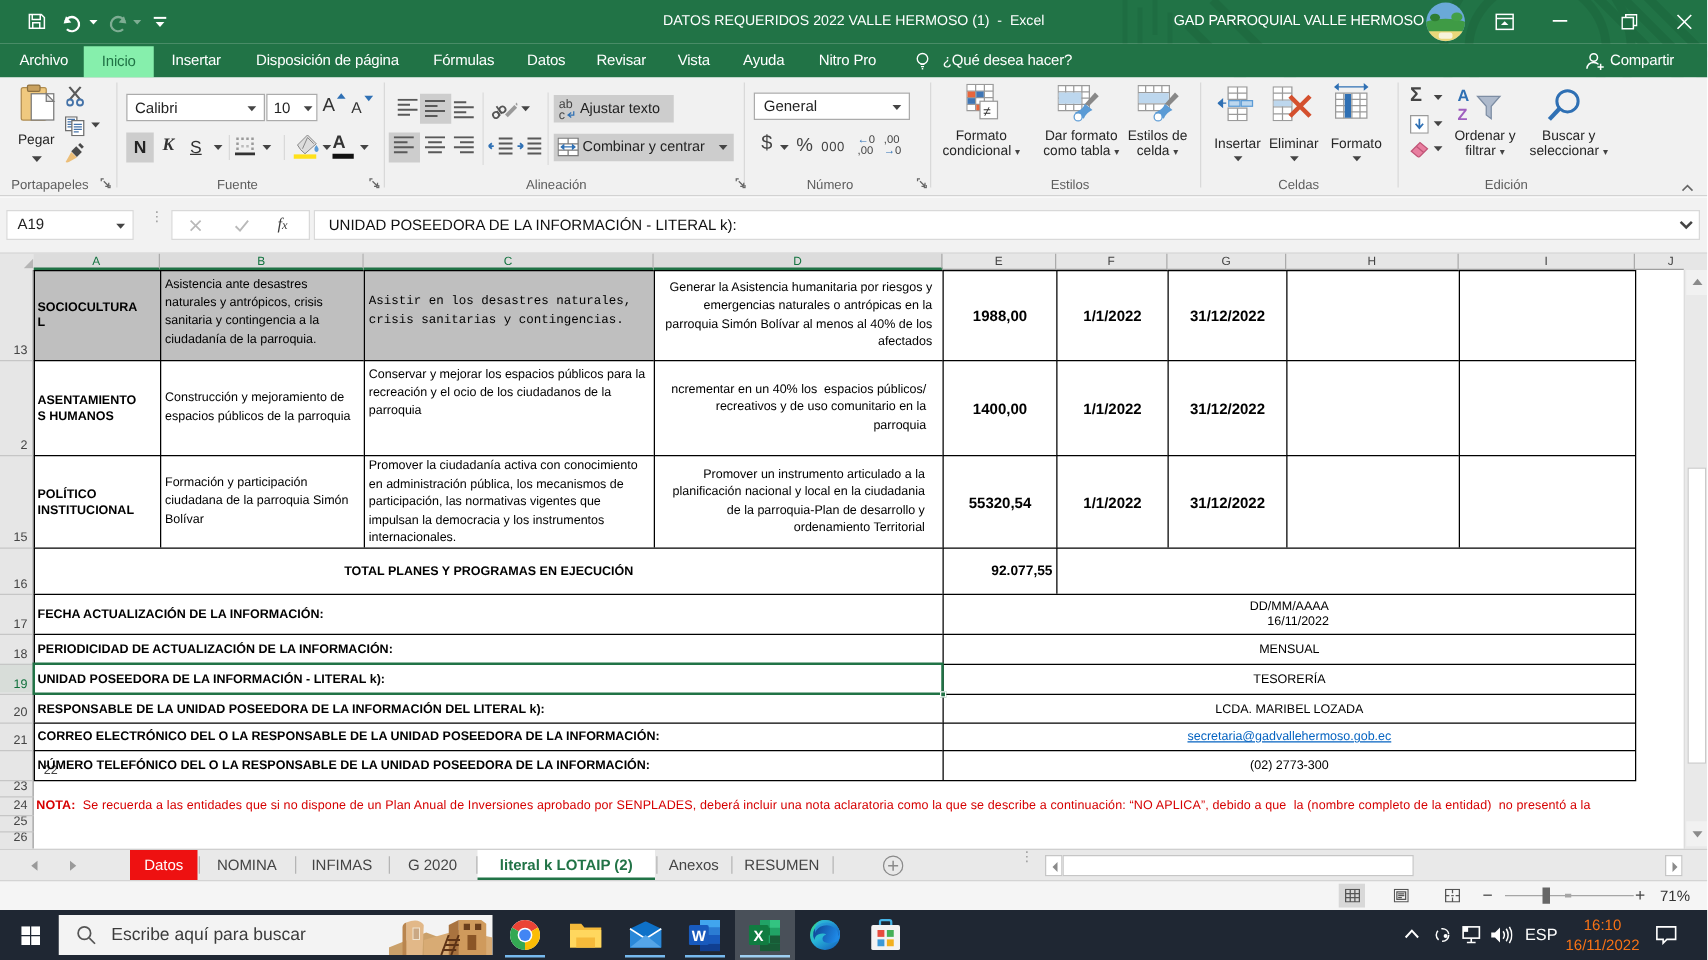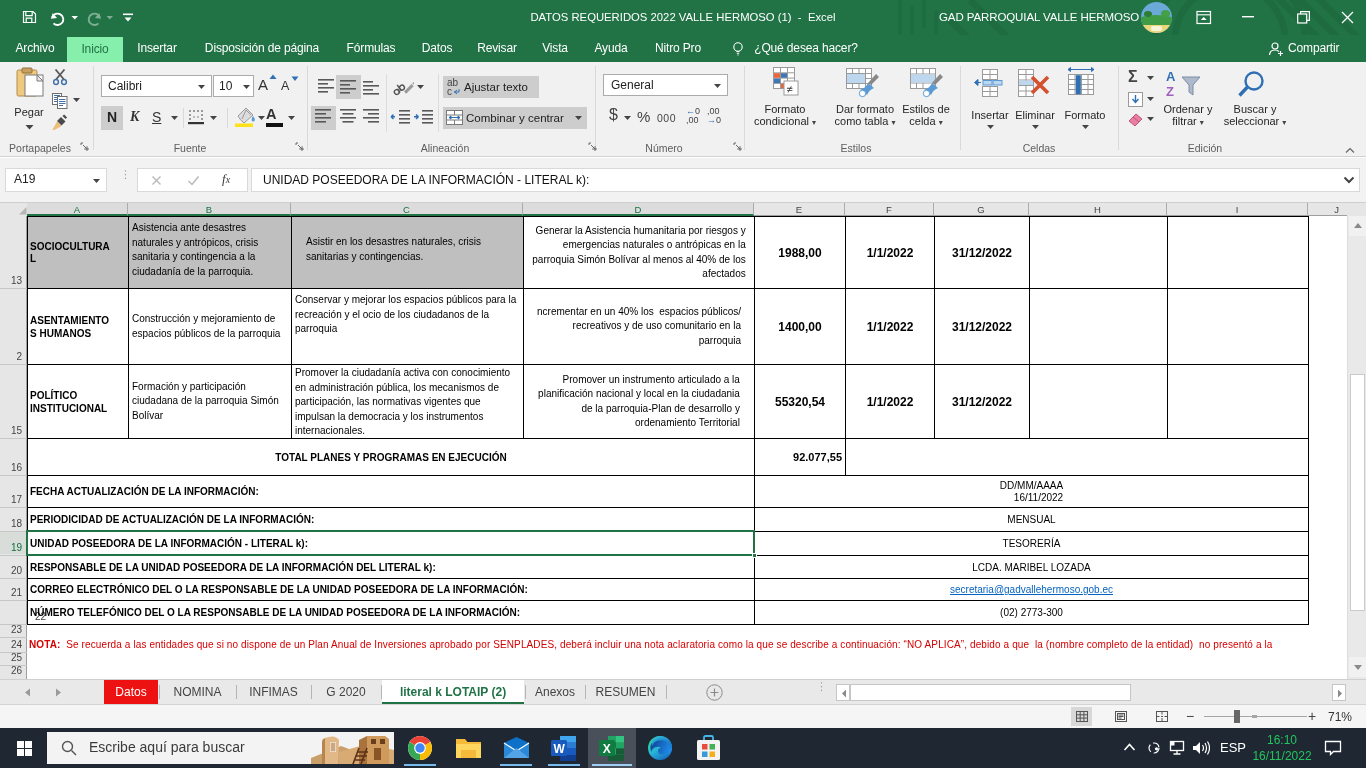--- a/index.html
+++ b/index.html
@@ -550,21 +550,21 @@
       <div class="abs" style="left:0;top:362px;width:27px;height:1px;background:#c6c6c6;"></div>
       <div class="abs" style="left:0;top:384px;width:27px;height:1px;background:#c6c6c6;"></div>
       <div class="abs" style="left:0;top:408px;width:27px;height:1px;background:#c6c6c6;"></div>
       <div class="abs" style="left:0;top:421px;width:27px;height:1px;background:#c6c6c6;"></div>
       <div class="abs" style="left:0;top:436px;width:27px;height:1px;background:#c6c6c6;"></div>
       <div class="abs" style="left:0;top:449px;width:27px;height:1px;background:#c6c6c6;"></div>
     </div>
 
     <div class="cell lbl" style="left:27px;top:0px;width:101px;height:72px;background:#bfbfbf;line-height:12px;">SOCIOCULTURA<br>L</div>
     <div class="cell" style="left:128px;top:0px;width:163px;height:72px;background:#bfbfbf;padding:4px 2px 0 3px;line-height:14.5px;">Asistencia ante desastres naturales y antrópicos, crisis sanitaria y contingencia a la ciudadanía de la parroquia.</div>
-    <div class="cell" style="left:291px;top:0px;width:232px;height:72px;background:#bfbfbf;padding:18px 2px 0 14px;line-height:14.5px;">Asistir en los desastres naturales, crisis sanitarias y contingencias.</div>
+    <div class="cell" style="left:291px;top:0px;width:232px;height:72px;background:#bfbfbf;padding:18px 2px 0 3px;line-height:14.5px;font-family:Liberation Mono, monospace;">Asistir en los desastres naturales, crisis sanitarias y contingencias.</div>
     <div class="cell ctr" style="left:523px;top:0px;width:231px;height:72px;line-height:14.5px;">Generar la Asistencia humanitaria por riesgos y<br>emergencias naturales o antrópicas en la<br>parroquia Simón Bolívar al menos al 40% de los<br>afectados</div>
     <div class="cell ctr" style="left:754px;top:0px;width:91px;height:72px;font-weight:bold;font-size:12px;">1988,00</div>
     <div class="cell ctr" style="left:845px;top:0px;width:89px;height:72px;font-weight:bold;font-size:12px;">1/1/2022</div>
     <div class="cell ctr" style="left:934px;top:0px;width:95px;height:72px;font-weight:bold;font-size:12px;">31/12/2022</div>
     <div class="cell" style="left:1029px;top:0px;width:138px;height:72px;"></div>
     <div class="cell" style="left:1167px;top:0px;width:141px;height:72px;"></div>
 
     <div class="cell lbl" style="left:27px;top:72px;width:101px;height:76px;line-height:13px;">ASENTAMIENTO<br>S HUMANOS</div>
     <div class="cell" style="left:128px;top:72px;width:163px;height:76px;display:flex;align-items:center;padding-left:3px;line-height:14.5px;">Construcción y mejoramiento de espacios públicos de la parroquia</div>
     <div class="cell" style="left:291px;top:72px;width:232px;height:76px;padding:4px 2px 0 3px;line-height:14.5px;">Conservar y mejorar los espacios públicos para la recreación y el ocio de los ciudadanos de la parroquia</div>
@@ -819,18 +819,18 @@
     <svg class="abs" style="left:1168px;top:12px" width="18" height="16" viewBox="0 0 18 16">
       <rect x="2.5" y="1.5" width="13" height="9" fill="none" stroke="#fff" stroke-width="1.3"></rect>
       <path d="M9 10.5 v3 M5.5 14 h7" stroke="#fff" stroke-width="1.3"></path>
       <rect x="2.5" y="1.5" width="4" height="4" fill="#fff"></rect>
     </svg>
     <svg class="abs" style="left:1192px;top:12px" width="18" height="16" viewBox="0 0 18 16">
       <path d="M1 6 h3 l4-4 v12 l-4-4 H1z" fill="#fff"></path>
       <path d="M10.5 5 q2 3 0 6 M13 3 q3 5 0 10 M15.5 1.5 q4 6.5 0 13" stroke="#fff" fill="none" stroke-width="1.2"></path>
     </svg>
     <div class="abs" style="left:1220px;top:12px;font-size:13px;color:#fff;">ESP</div>
-    <div class="abs" style="left:1251px;top:4px;width:62px;height:32px;color:#22c55e;font-size:12px;text-align:center;line-height:16px;">16:10<br>16/11/2022</div>
+    <div class="abs" style="left:1251px;top:4px;width:62px;height:32px;color:#f97316;font-size:12px;text-align:center;line-height:16px;">16:10<br>16/11/2022</div>
     <svg class="abs" style="left:1324px;top:12px" width="18" height="16" viewBox="0 0 18 16">
       <path d="M1.5 1.5 h15 v10 h-7 l-3 3 v-3 h-5z" fill="none" stroke="#fff" stroke-width="1.3"></path>
     </svg>
   </div>
 </div>
 
 </body></html>

